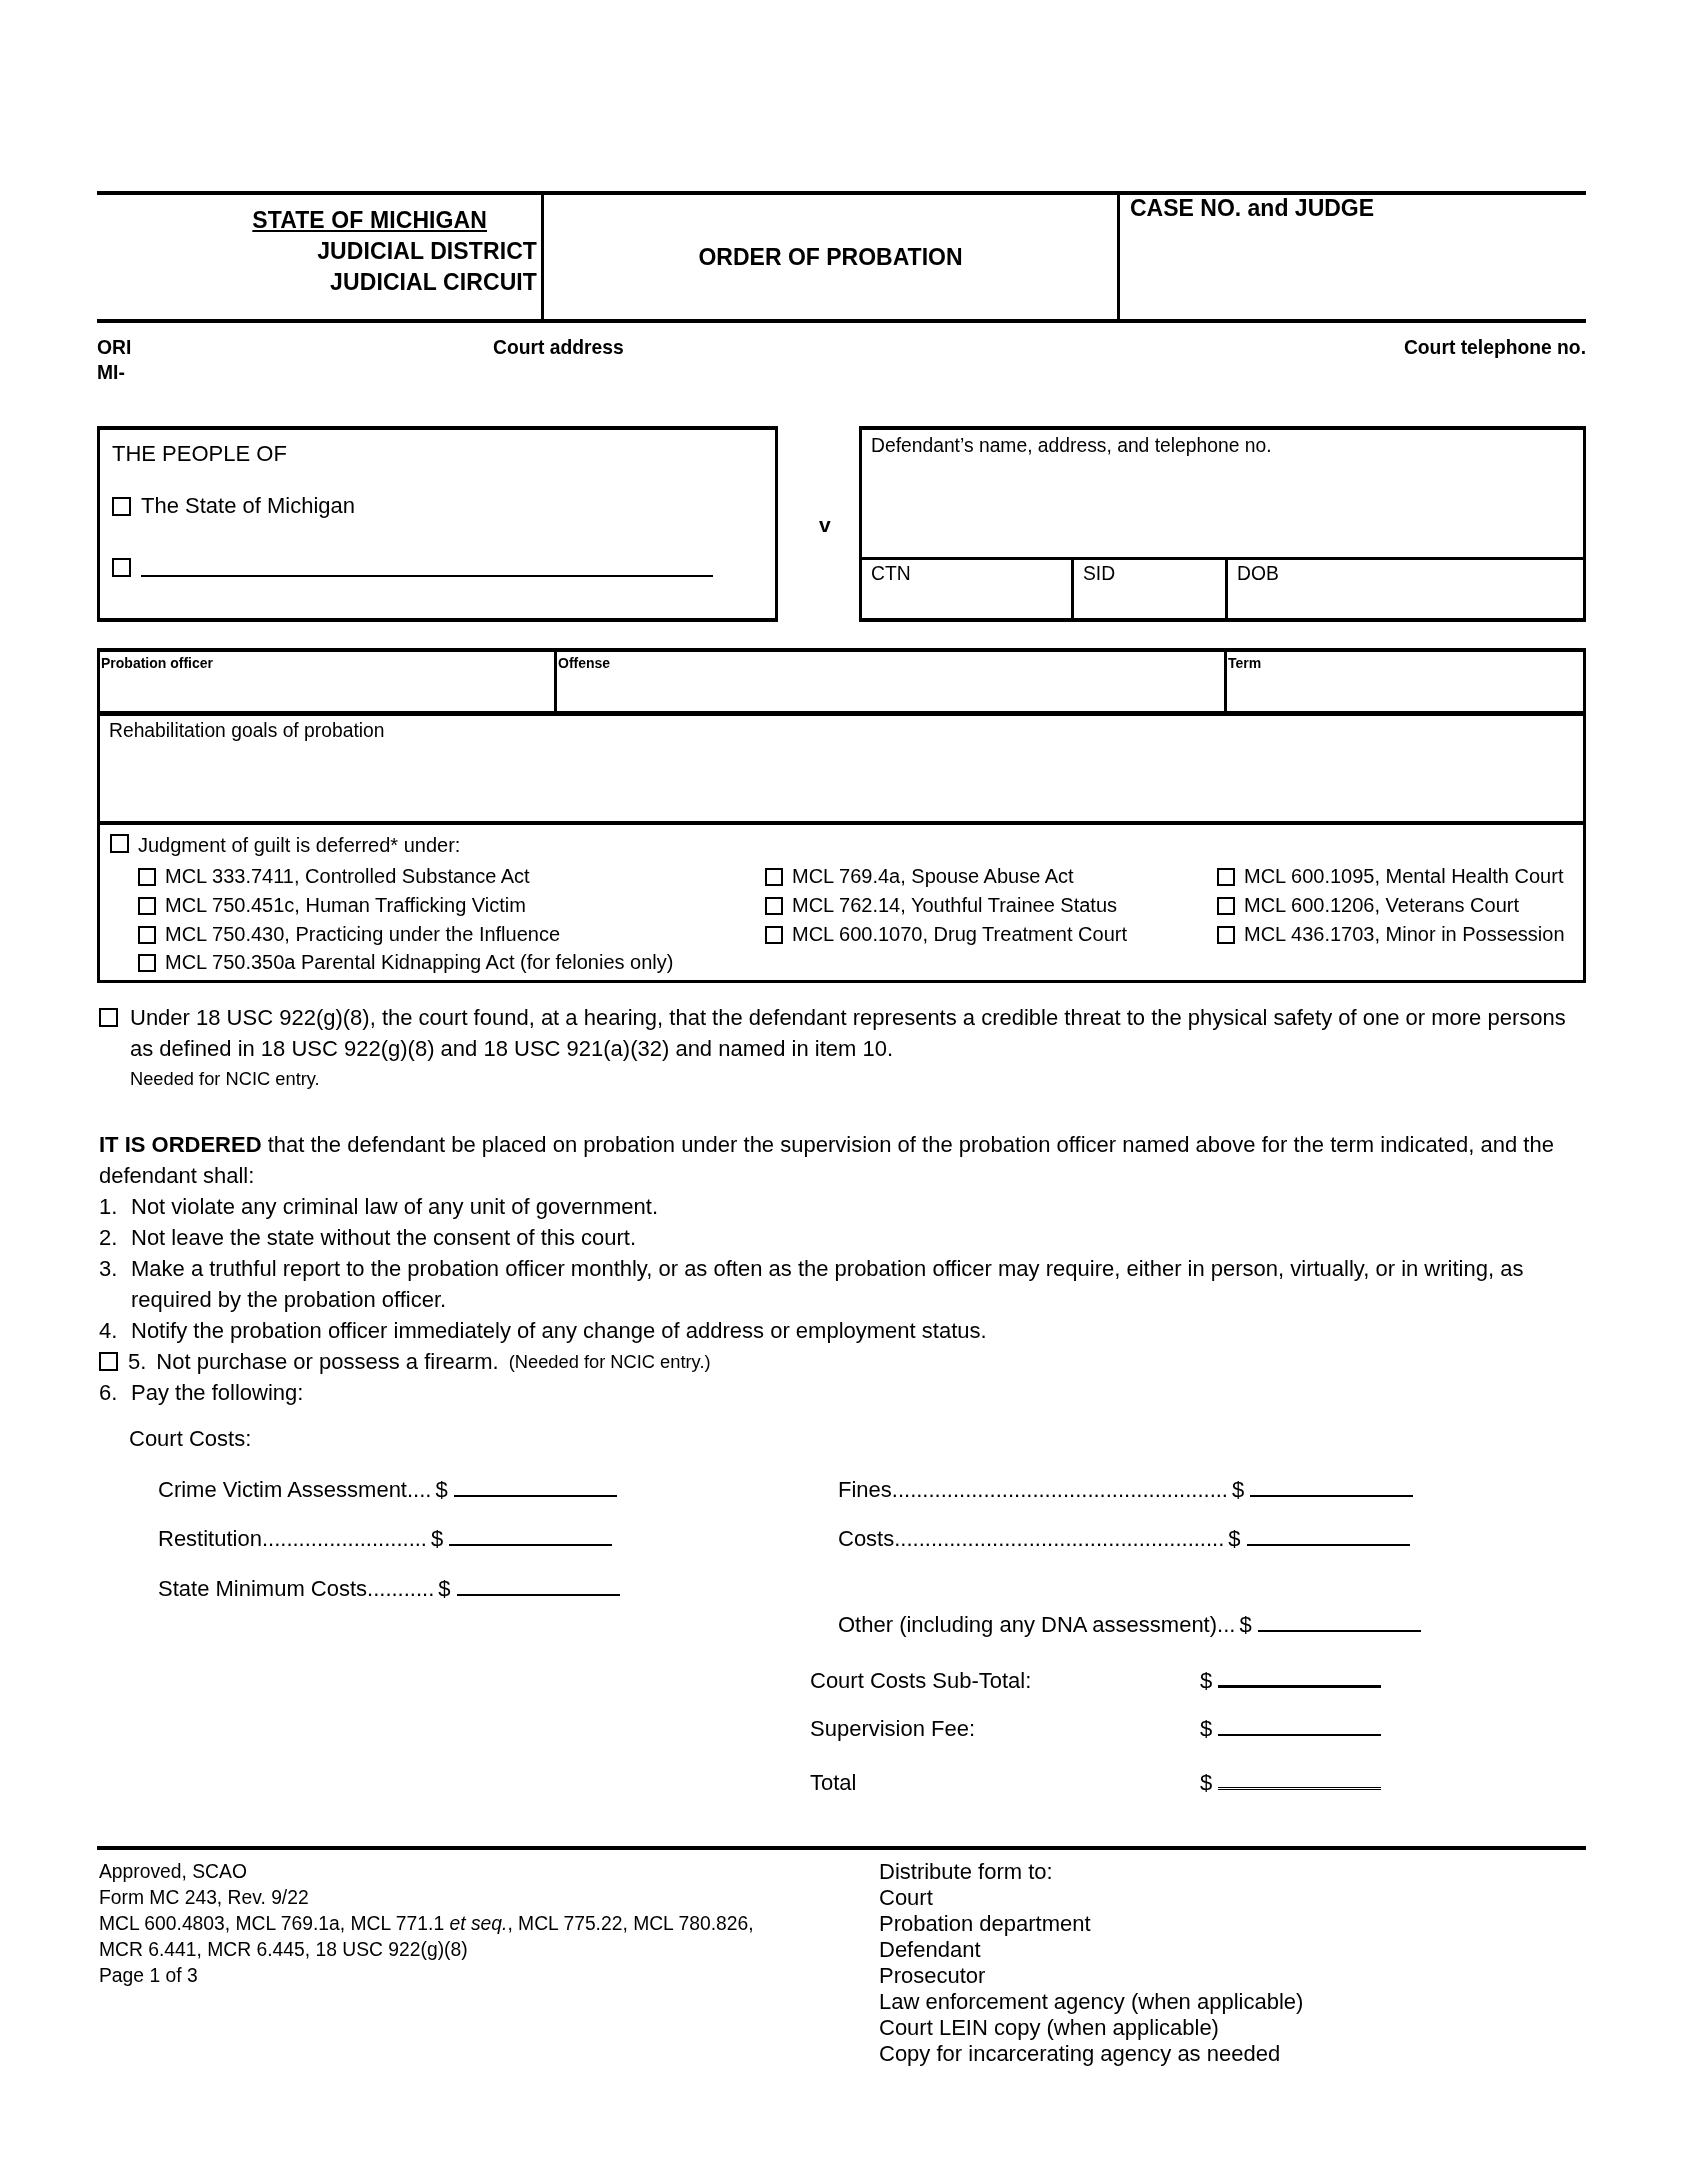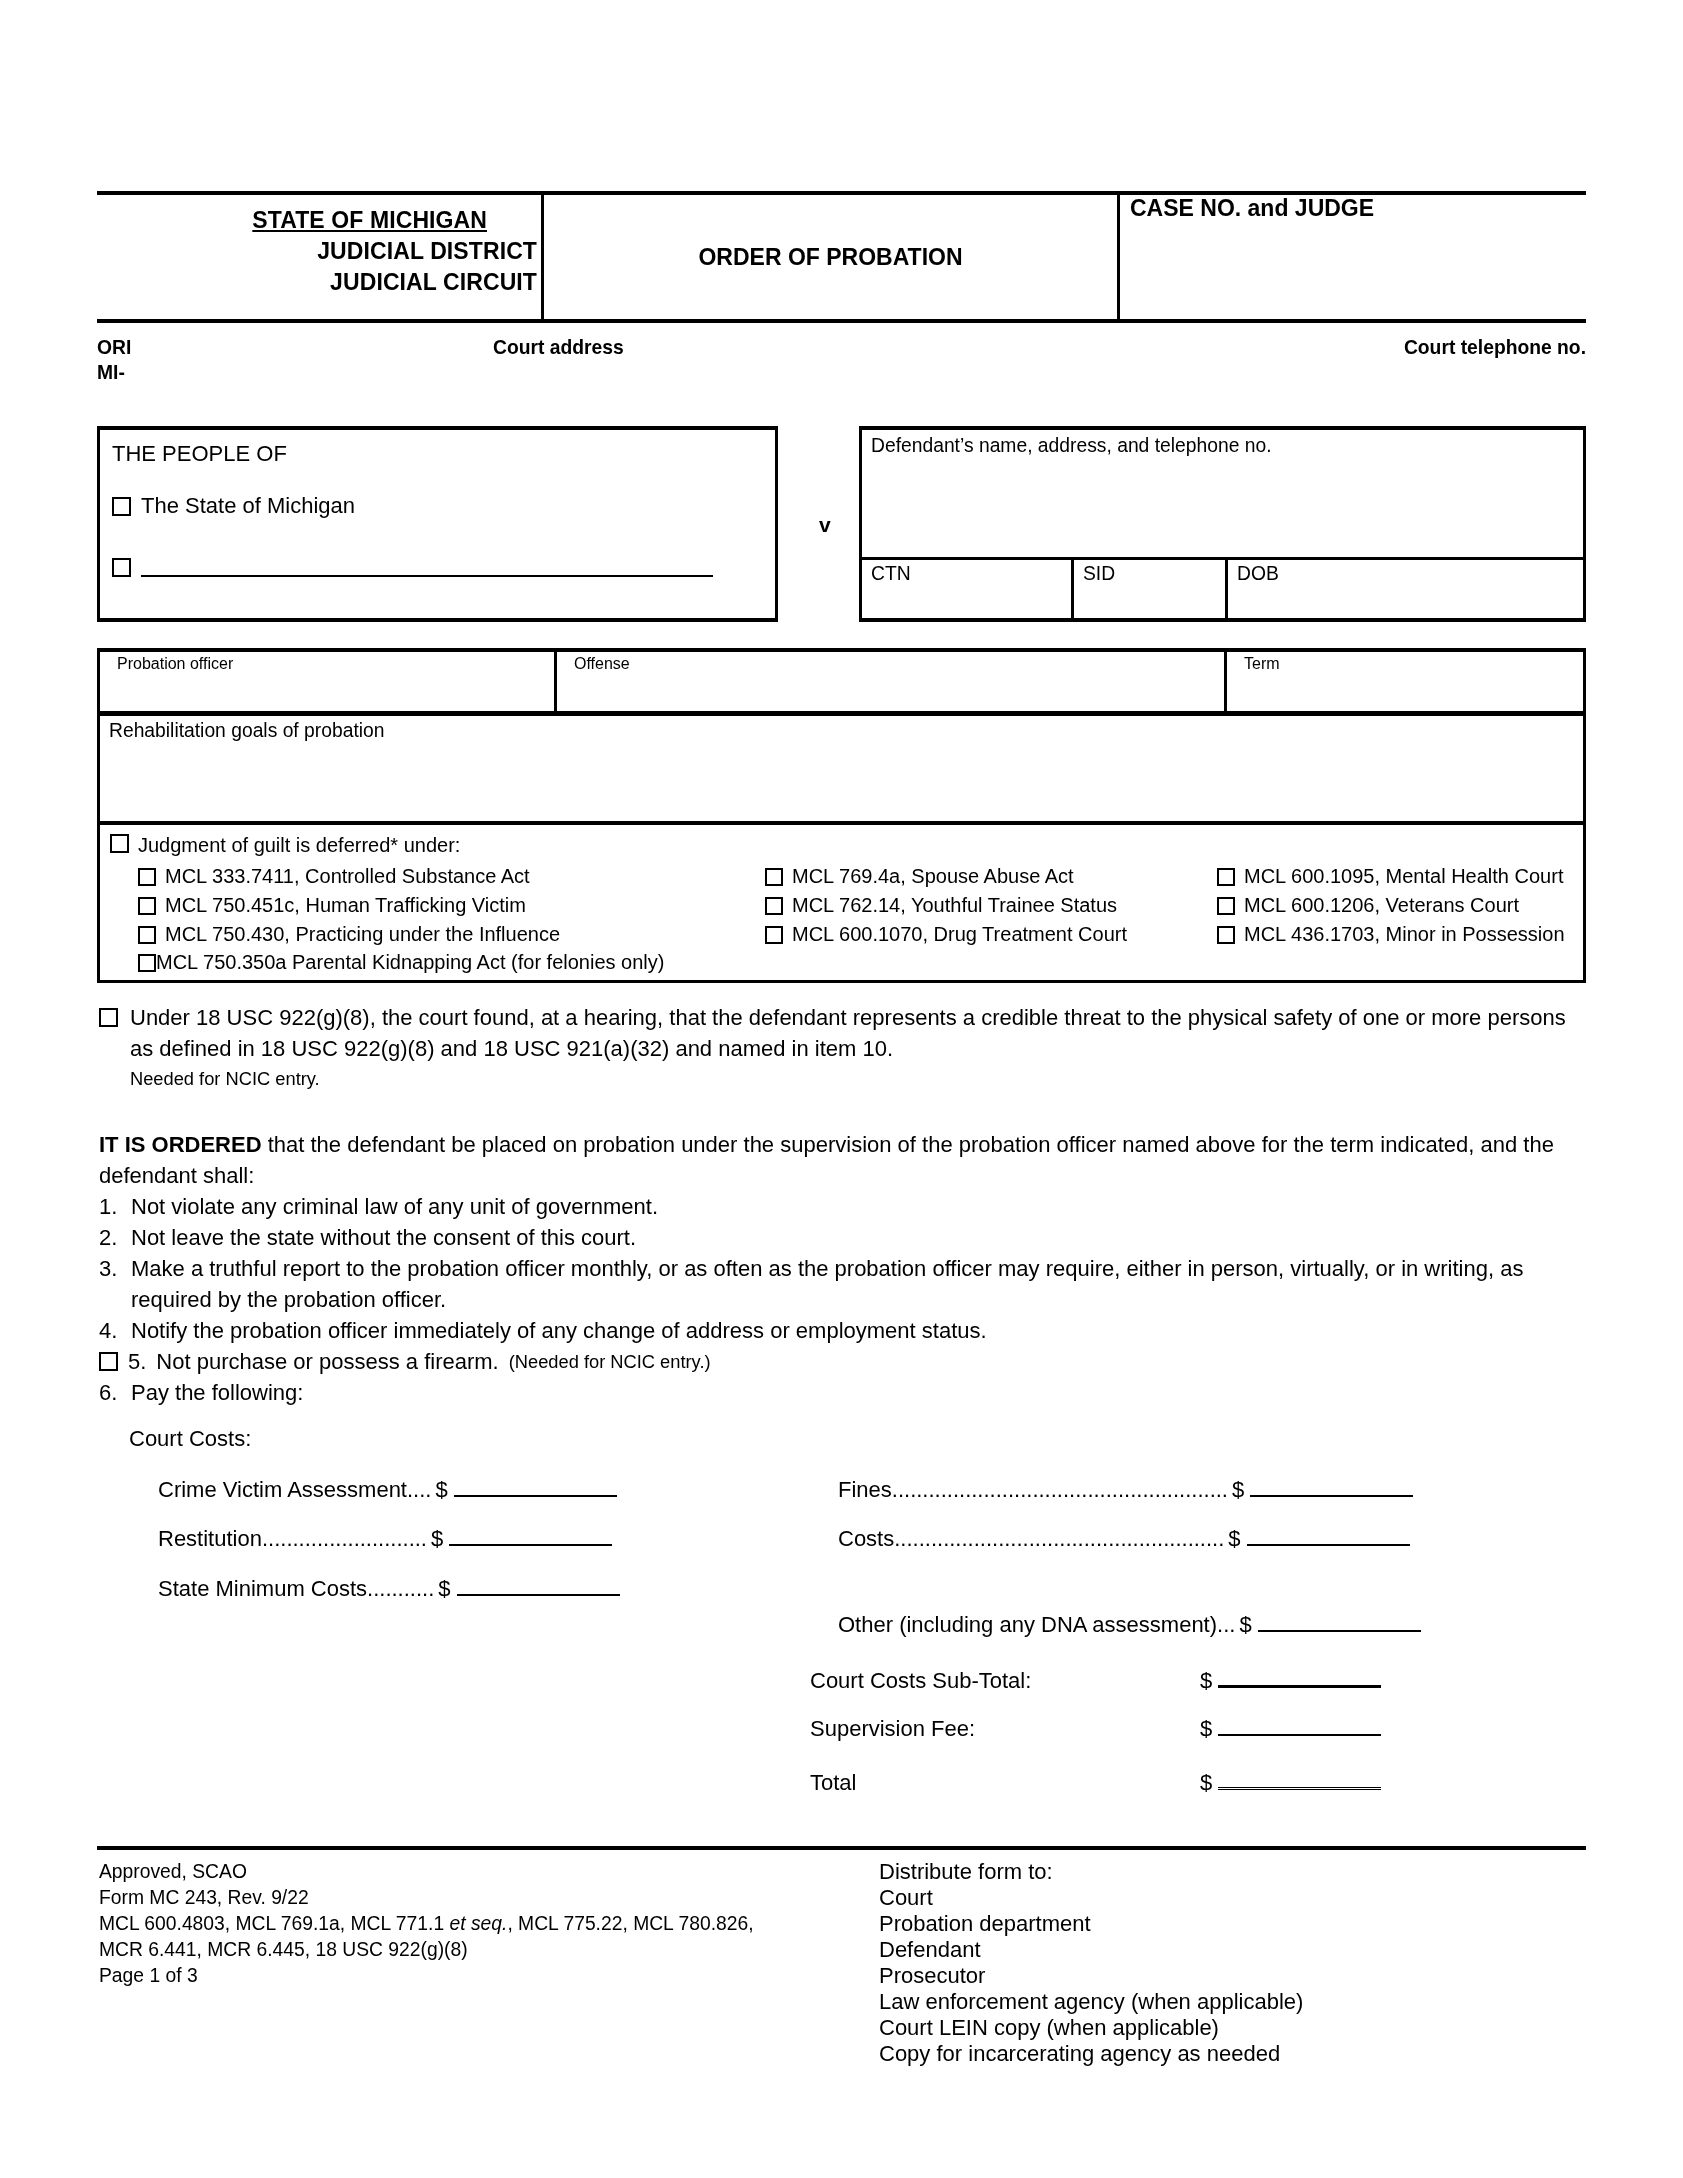--- a/index.html
+++ b/index.html
@@ -88,21 +88,21 @@
   .defbox .c-dob { flex:1; }
 
   
   .porow {
     position:absolute; left:97px; top:648px;
     width:1489px; height:66px;
     border:3px solid #000; box-sizing:border-box;
     border-top-width:4px;
     display:flex;
   }
-  .porow > div { box-sizing:border-box; padding:3px 0 0 17px; font-size:16px; }
+  .porow > div { box-sizing:border-box; padding:3px 0 0 1px; font-size:14px;font-weight:bold; }
   .porow .c1 { width:457px; border-right:3px solid #000; }
   .porow .c2 { width:670px; border-right:3px solid #000; }
   .porow .c3 { flex:1; }
 
   .rehab {
     position:absolute; left:97px; top:712px;
     width:1489px; height:112px;
     border:3px solid #000; box-sizing:border-box;
     border-top-width:4px;
     padding:4px 0 0 9px; font-size:19.3px;
@@ -115,21 +115,21 @@
     border:3px solid #000; box-sizing:border-box;
     border-top-width:4px;
   }
   .def-hdr { position:absolute; left:10px; top:9px; display:flex; align-items:flex-start; gap:9px; font-size:20px; }
   .def-col { position:absolute; }
   .def-col.c1 { left:38px; top:40px; }
   .def-col.c2 { left:665px; top:40px; }
   .def-col.c3 { left:1117px; top:40px; }
   .def-item { display:flex; align-items:flex-start; gap:9px; font-size:20px; height:29px; }
   .def-item .cbx { margin-top:3px; }
-  .def-row4 { position:absolute; left:38px; top:126px; display:flex; align-items:flex-start; gap:0; font-size:20px; }
+  .def-row4 { position:absolute; left:38px; top:126px; display:flex; align-items:flex-start; gap:9px; font-size:20px; }
   .def-row4 .cbx { margin-top:3px; }
 
   
   .usc { position:absolute; left:99px; top:1002px; width:1485px; }
   .usc .top { display:flex; align-items:flex-start; gap:12px; }
   .usc .cbx { margin-top:6px; }
   .usc .txt { font-size:22px; line-height:31px; width:1445px; }
   .usc .note { margin-left:31px; margin-top:4px; font-size:18.3px; }
 
   

